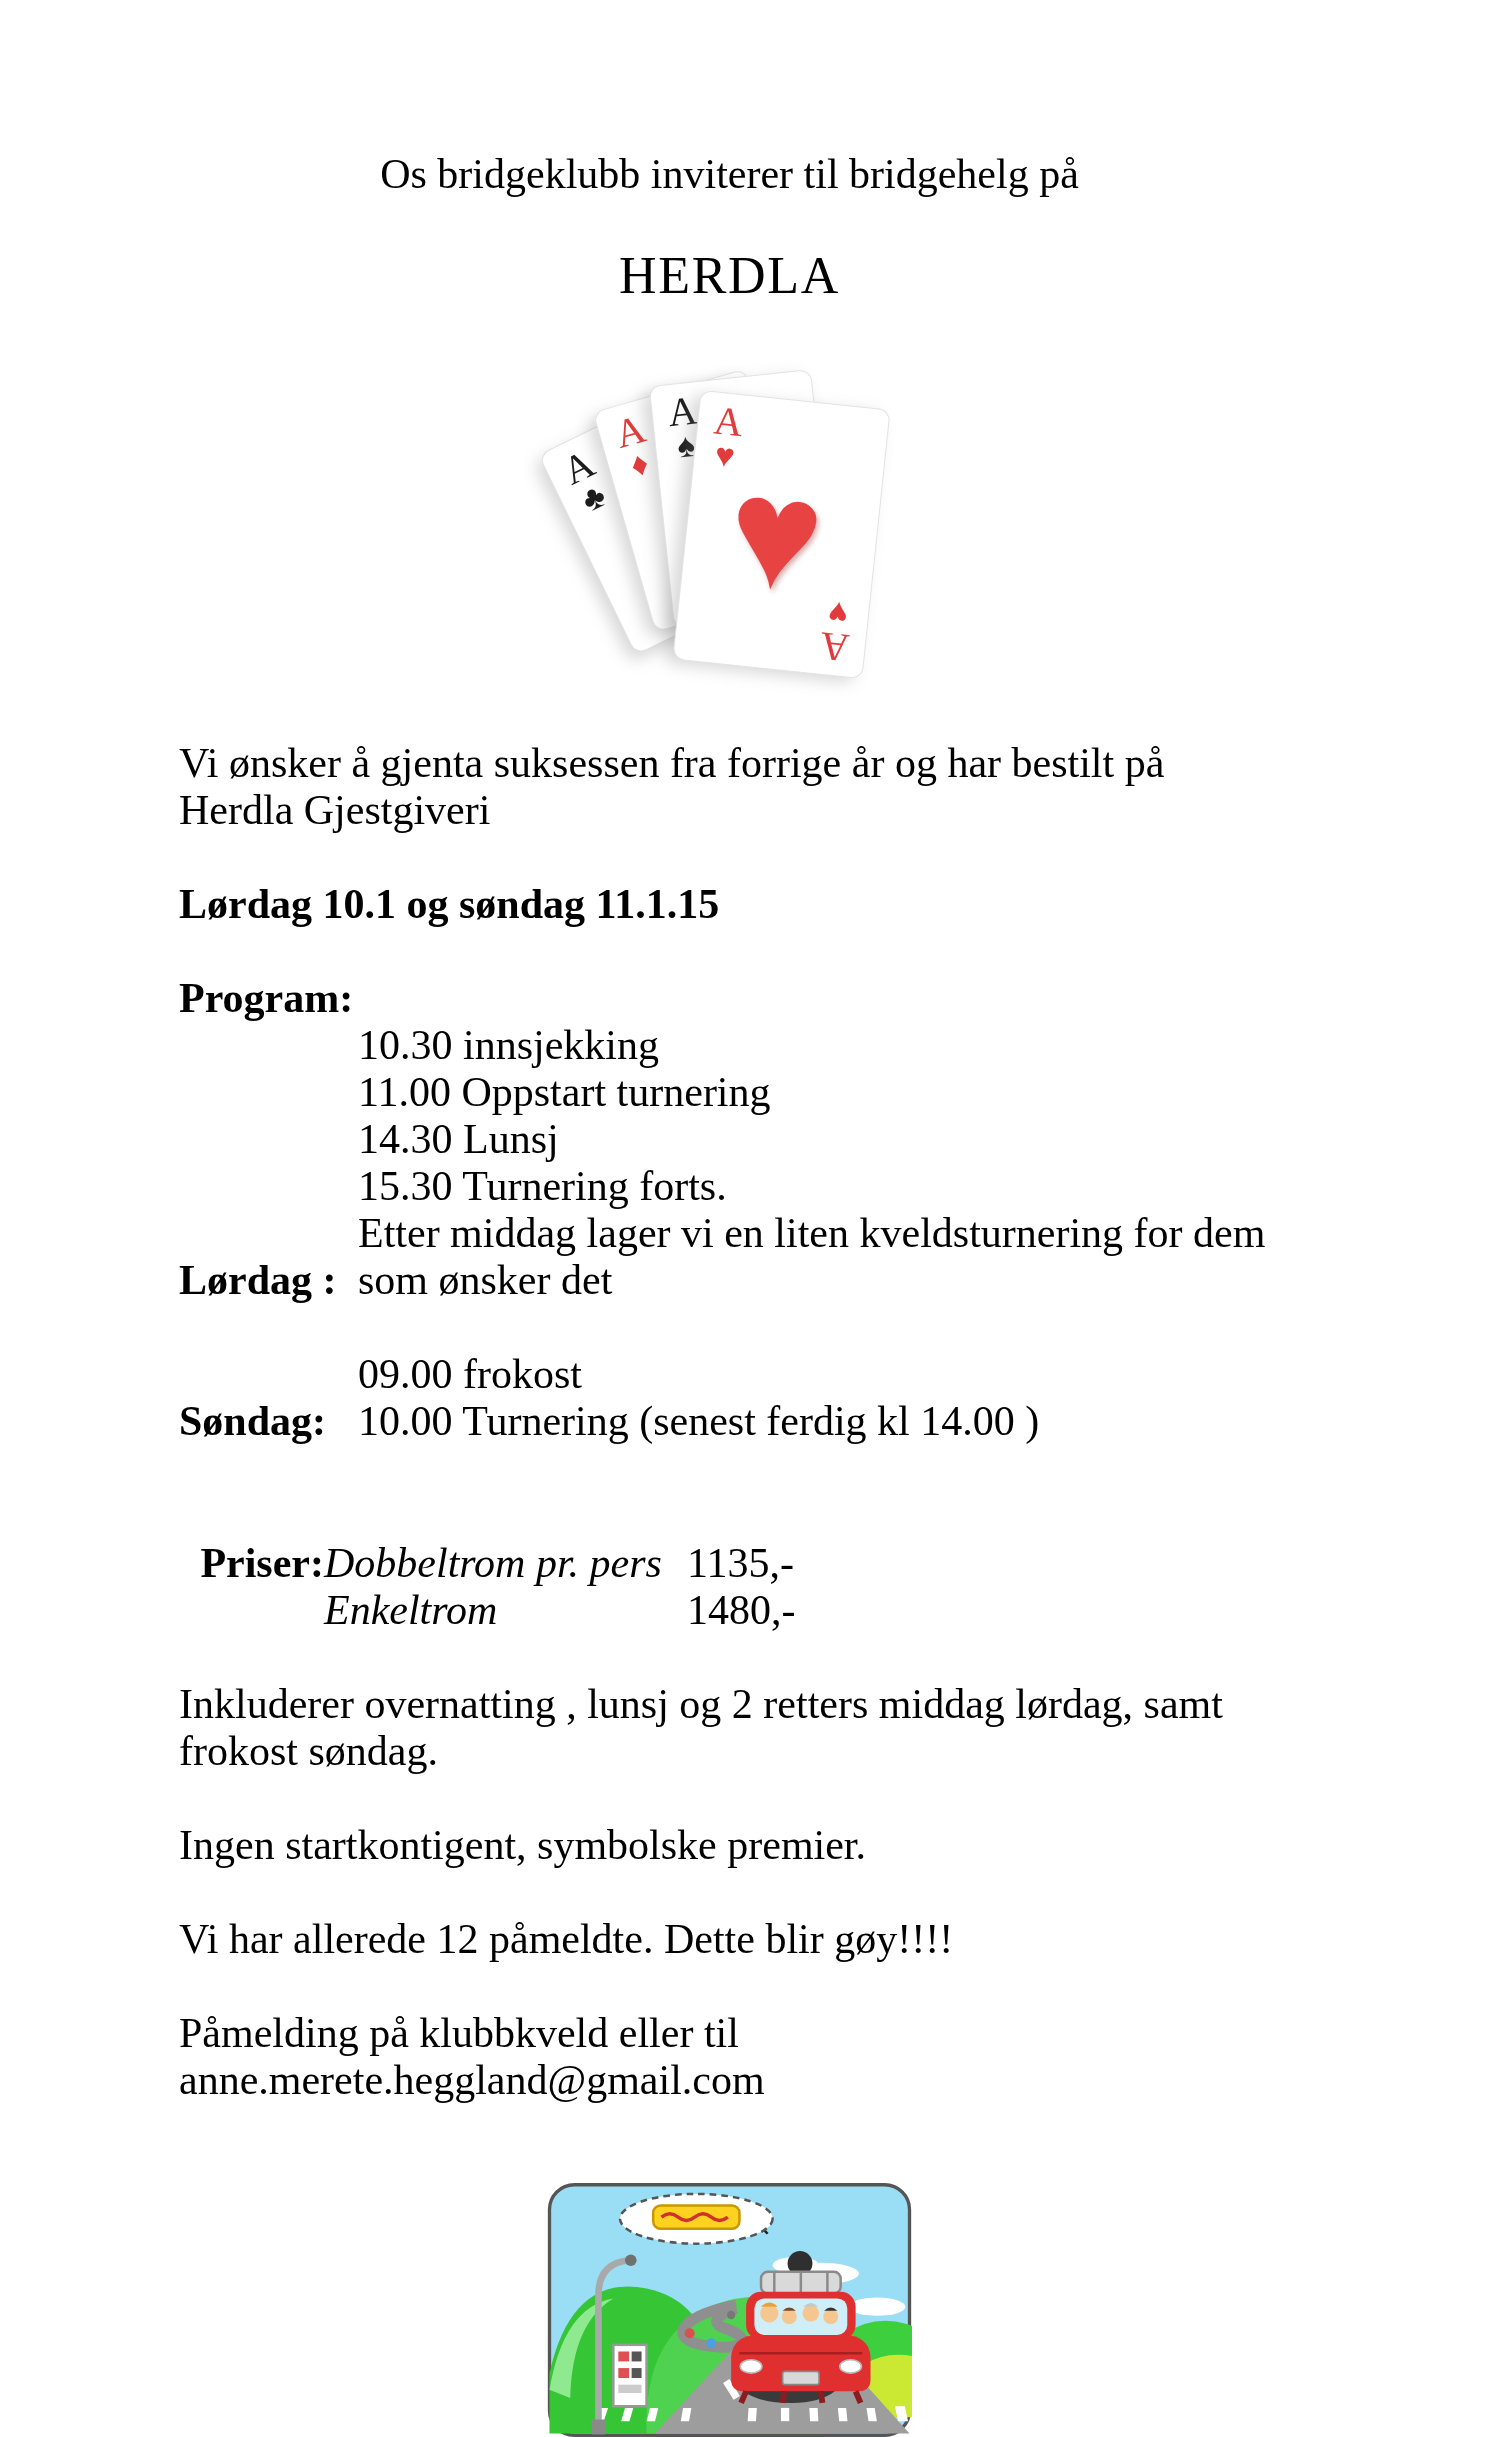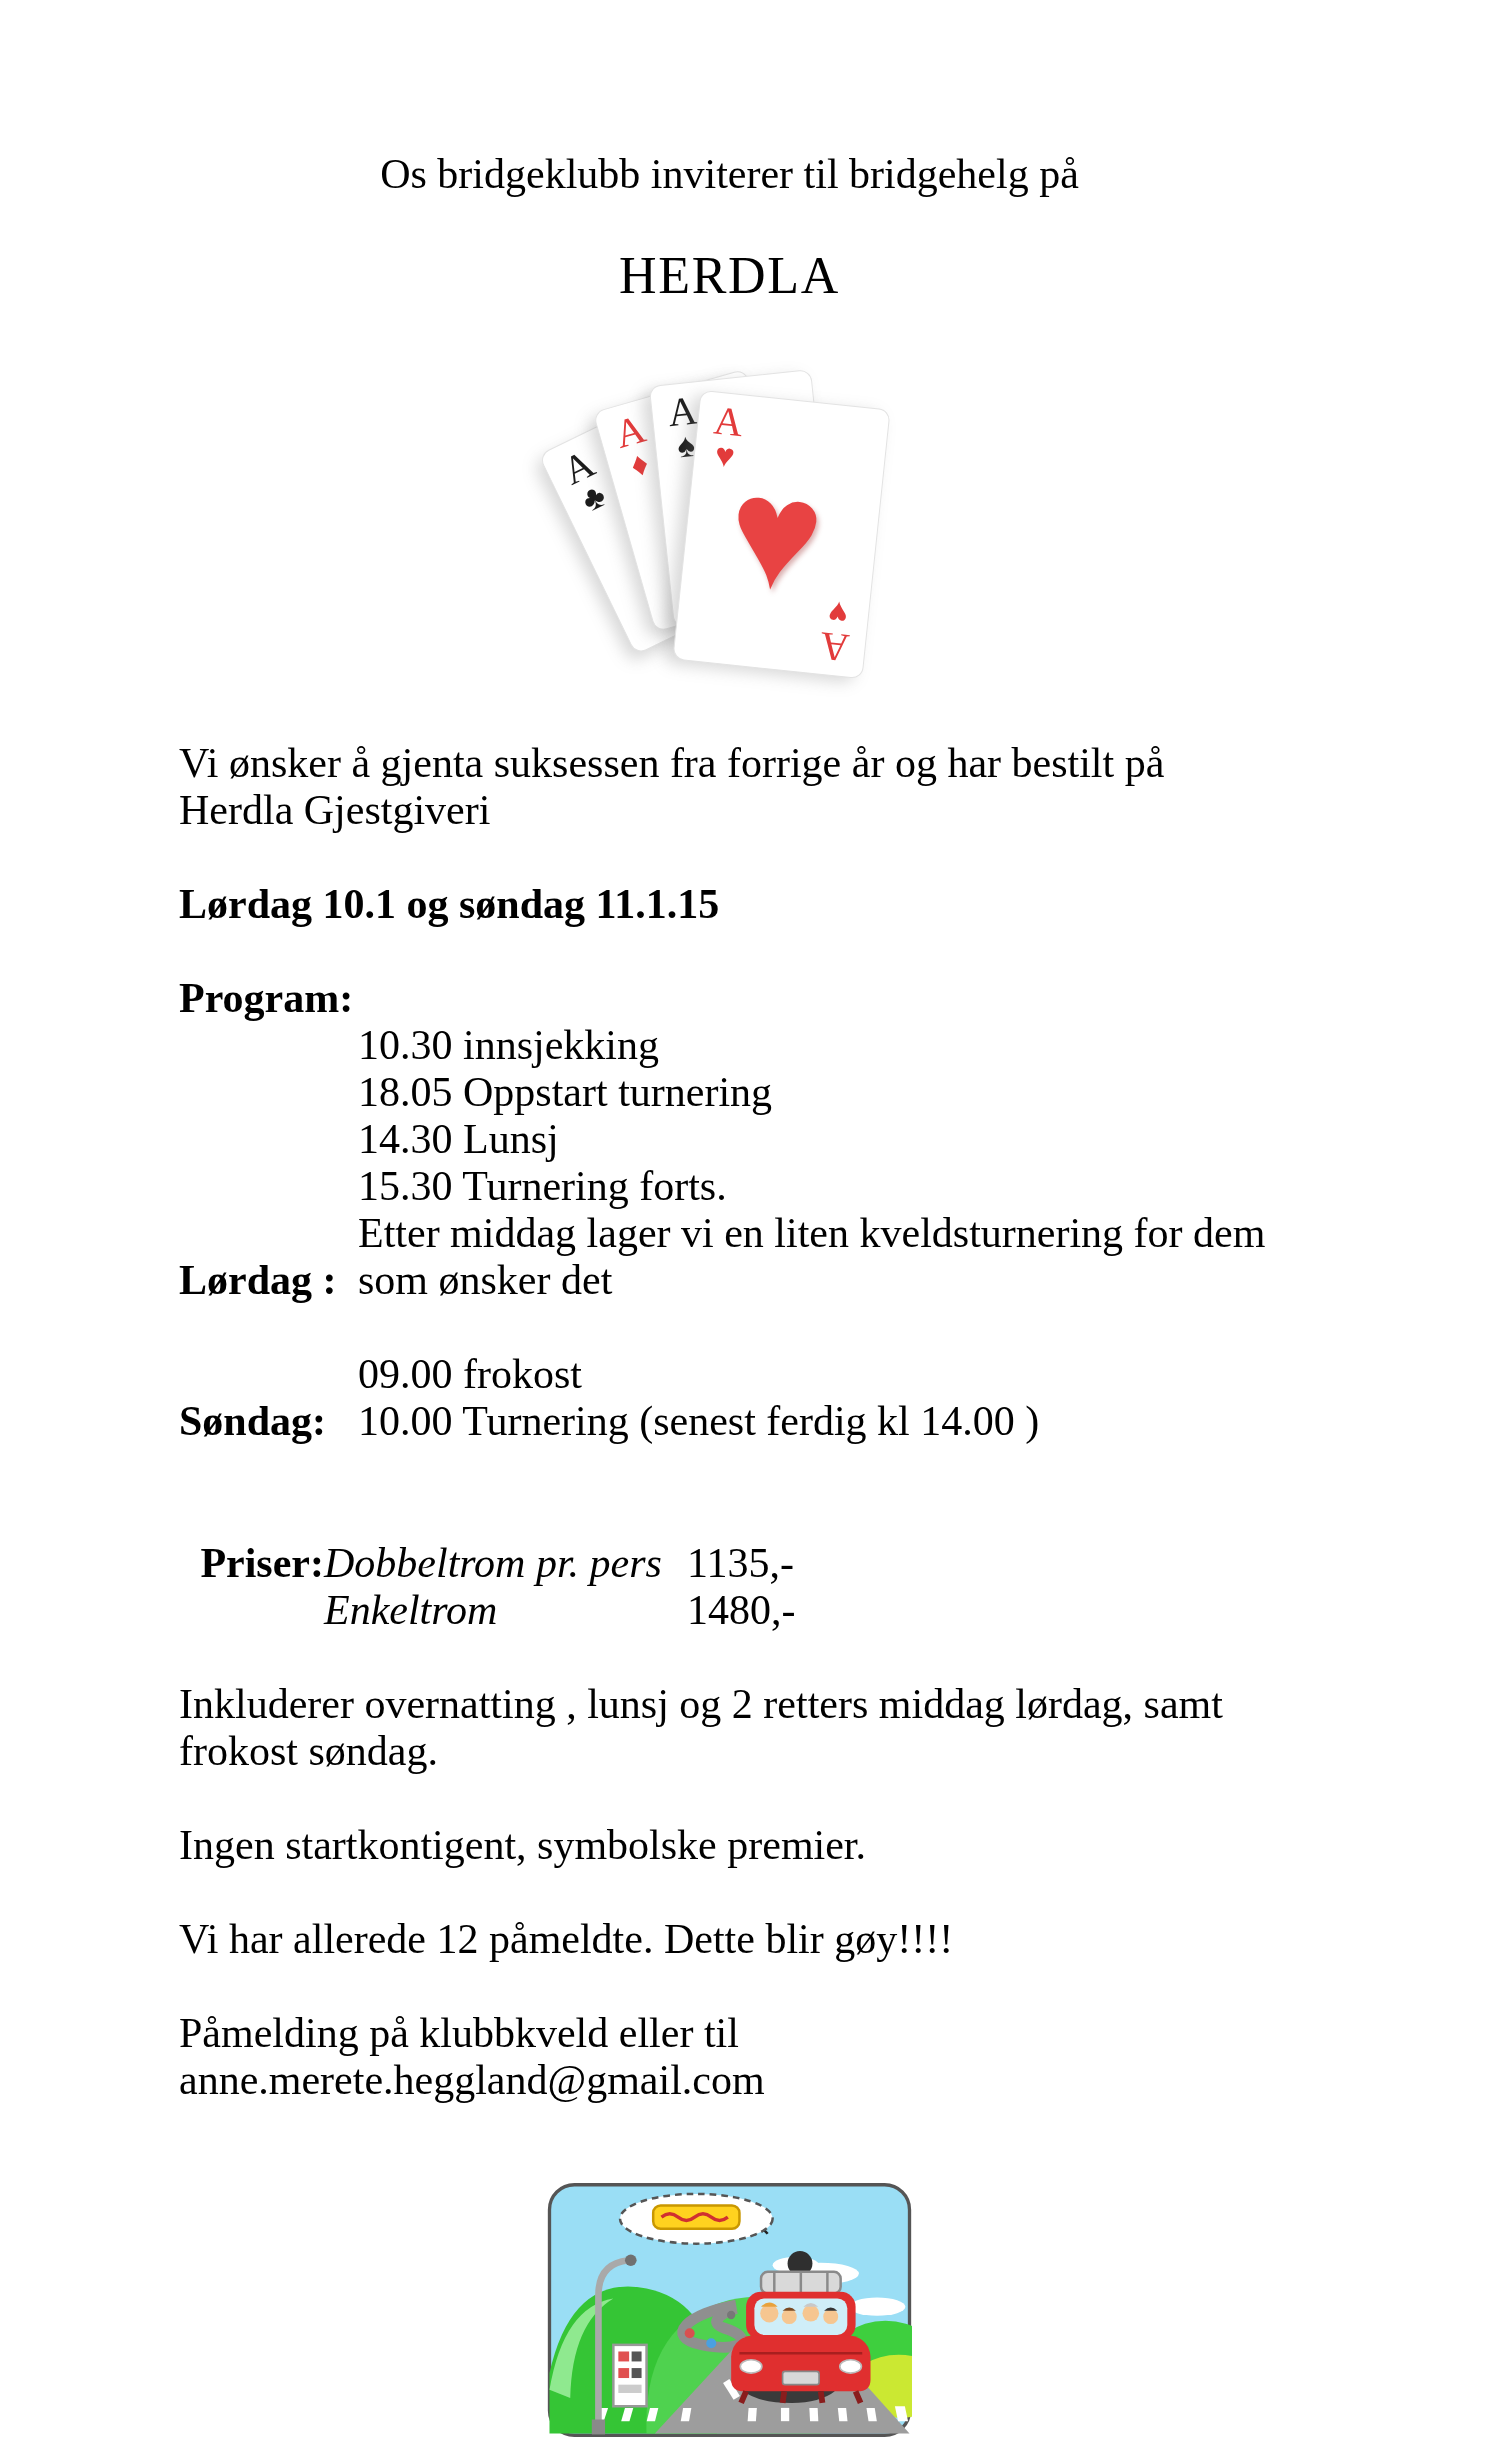--- a/index.html
+++ b/index.html
@@ -116,21 +116,21 @@
     <p class="para" style="margin-top:50px;">Vi ønsker å gjenta suksessen fra forrige år og har bestilt på Herdla Gjestgiveri</p>
 
     <p class="para bold">Lørdag 10.1 og søndag 11.1.15</p>
 
     <p class="bold">Program:</p>
 
     <div class="sched-row para">
       <div class="sched-label">Lørdag :</div>
       <div class="sched-items">
         <div>10.30 innsjekking</div>
-        <div>18.05 Oppstart turnering</div>
+        <div>11.00 Oppstart turnering</div>
         <div>14.30 Lunsj</div>
         <div>15.30 Turnering forts.</div>
         <div>Etter middag lager vi en liten kveldsturnering for dem som ønsker det</div>
       </div>
     </div>
 
     <div class="sched-row para">
       <div class="sched-label">Søndag:</div>
       <div class="sched-items">
         <div>09.00 frokost</div>

